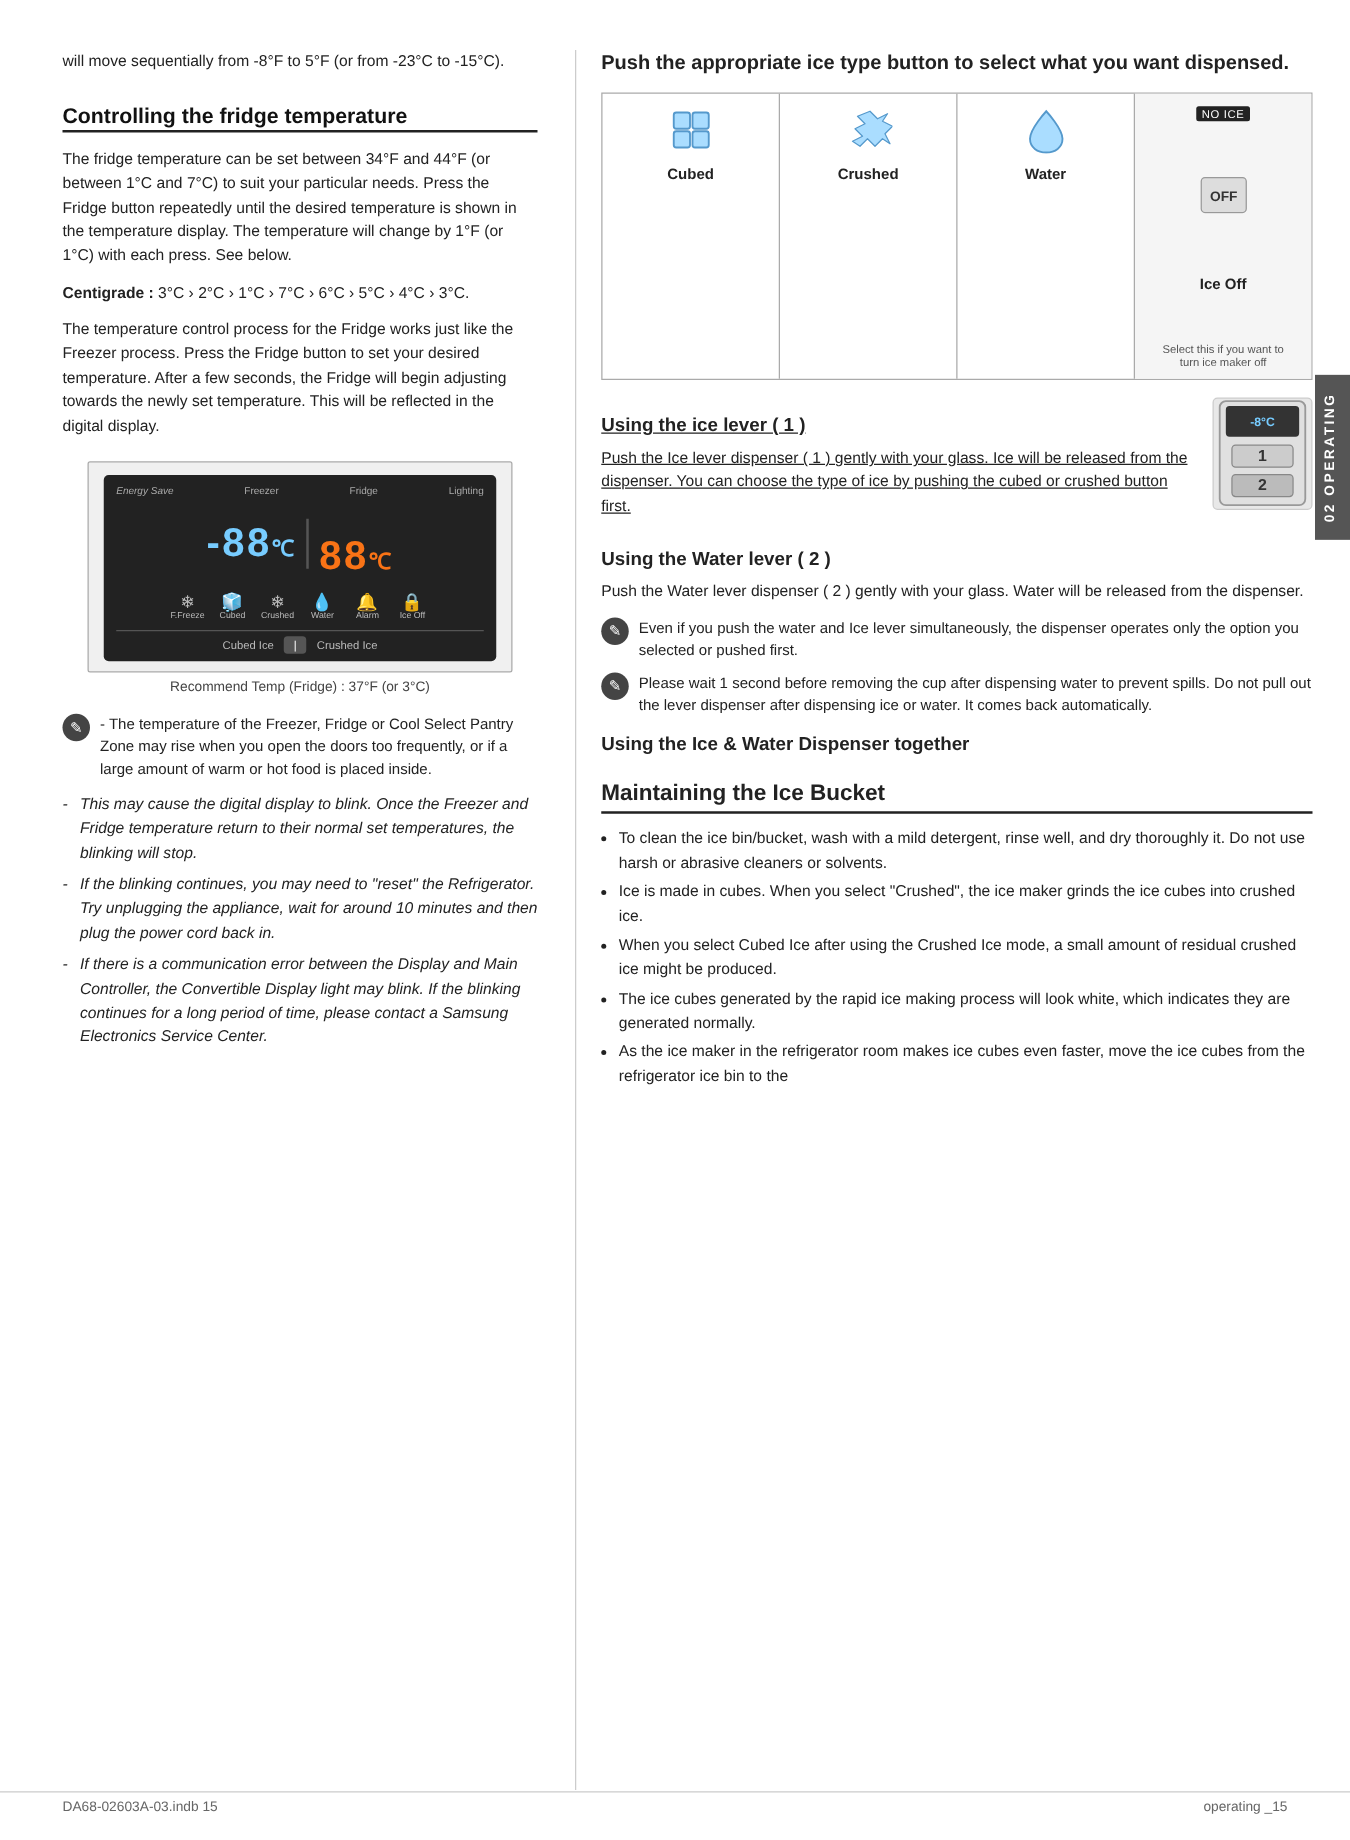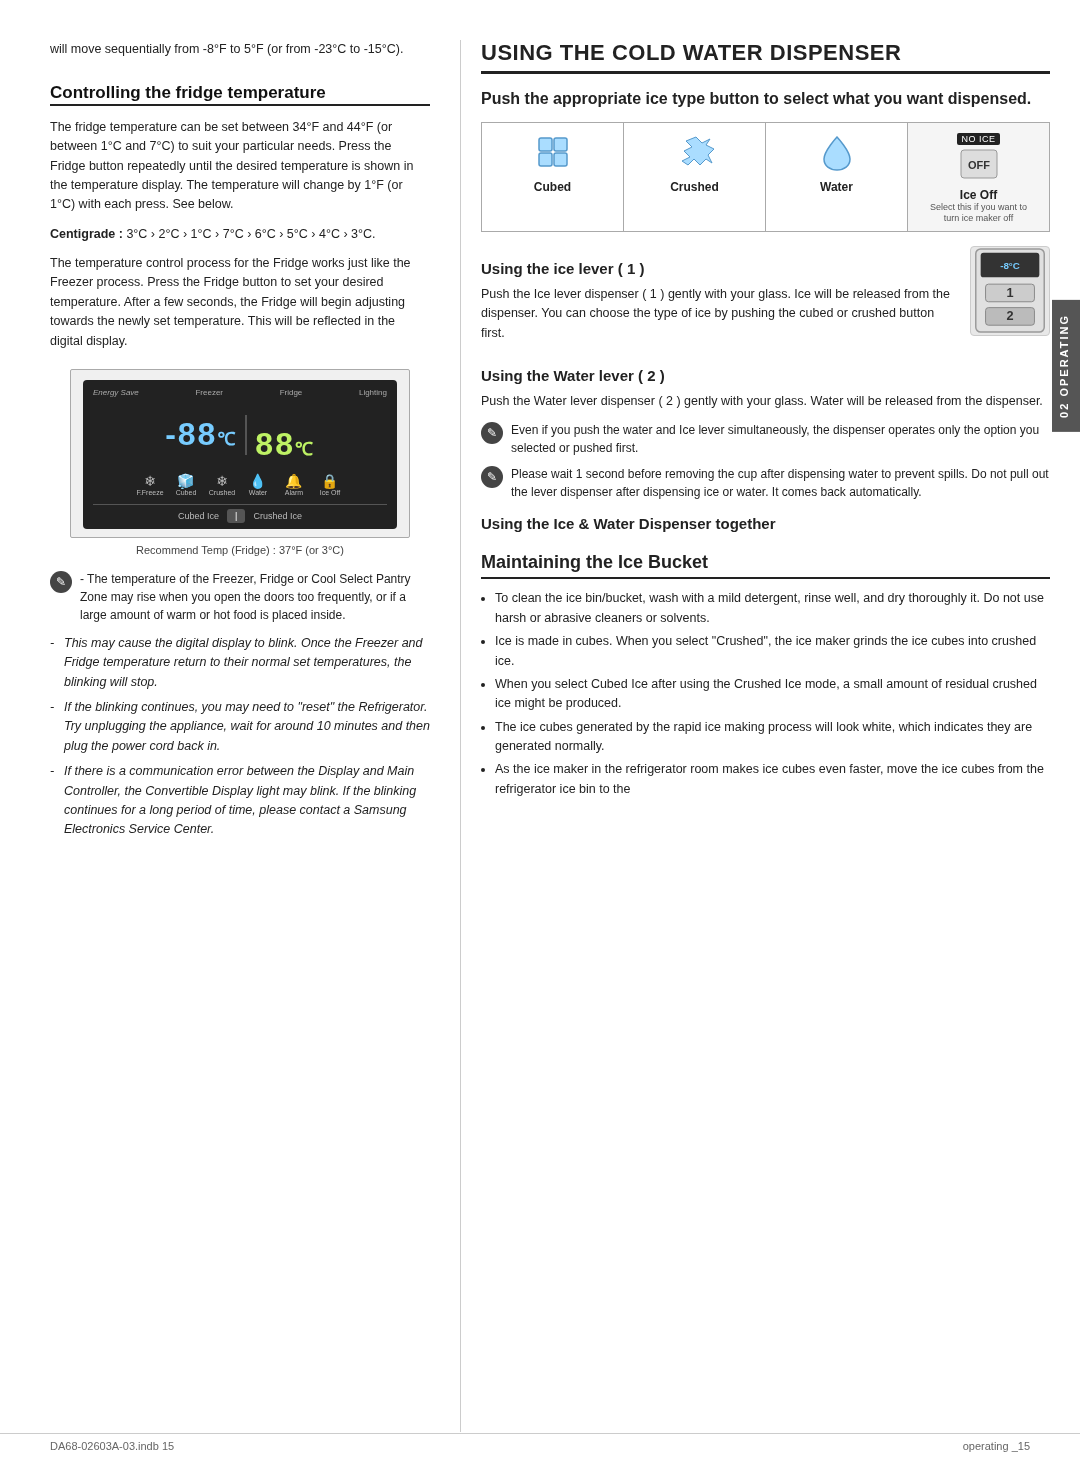--- a/index.html
+++ b/index.html
@@ -88,21 +88,21 @@
     }
     .temp-display {
       font-size: 32px;
       font-weight: bold;
       color: #7cf;
       letter-spacing: 2px;
     }
     .temp-display-right {
       font-size: 32px;
       font-weight: bold;
-      color: #bef264;
+      color: #f97316;
       letter-spacing: 2px;
       margin-top: 19px;
     }
     .fridge-icons-row {
       display: flex;
       gap: 6px;
       margin: 6px 0 4px 0;
       font-size: 10px;
       color: #ccc;
       flex-wrap: wrap;
@@ -238,20 +238,21 @@
       margin-bottom: 4px;
       line-height: 1;
     }
     .ice-btn-label {
       font-size: 12px;
       font-weight: bold;
       color: #222;
     }
     .ice-off-item {
       background: #f5f5f5;
+      gap: 40px;
     }
     .ice-off-badge {
       font-size: 9px;
       background: #222;
       color: #fff;
       padding: 1px 4px;
       border-radius: 2px;
       margin-bottom: 4px;
       letter-spacing: 0.5px;
     }
@@ -288,20 +289,21 @@
     .r-note-text {
       font-size: 12px;
       line-height: 1.5;
     }
     
     .ice-lever-section {
       display: flex;
       gap: 10px;
       align-items: flex-start;
       margin-bottom: 10px;
+      text-decoration: underline;
     }
     .ice-lever-text {
       flex: 1;
     }
     .ice-lever-image {
       width: 80px;
       flex-shrink: 0;
     }
     .lever-diagram {
       width: 80px;
@@ -439,21 +441,20 @@
 
     <ul class="dash-list">
       <li>This may cause the digital display to blink. Once the Freezer and Fridge temperature return to their normal set temperatures, the blinking will stop.</li>
       <li>If the blinking continues, you may need to "reset" the Refrigerator. Try unplugging the appliance, wait for around 10 minutes and then plug the power cord back in.</li>
       <li>If there is a communication error between the Display and Main Controller, the Convertible Display light may blink. If the blinking continues for a long period of time, please contact a Samsung Electronics Service Center.</li>
     </ul>
   </div>
 
   <div class="right-col">
 
-    <h1 class="right-section-heading">USING THE COLD WATER DISPENSER</h1>
 
     <p class="push-sub">Push the appropriate ice type button to select what you want dispensed.</p>
 
     <div class="ice-buttons-panel">
 
       <div class="ice-btn-item">
         <div class="ice-btn-icon">
           <svg width="38" height="38" viewBox="0 0 38 38">
             <rect x="5" y="5" width="13" height="13" rx="2" fill="#aaddff" stroke="#5599cc" stroke-width="1.5"></rect>
             <rect x="20" y="5" width="13" height="13" rx="2" fill="#aaddff" stroke="#5599cc" stroke-width="1.5"></rect>

